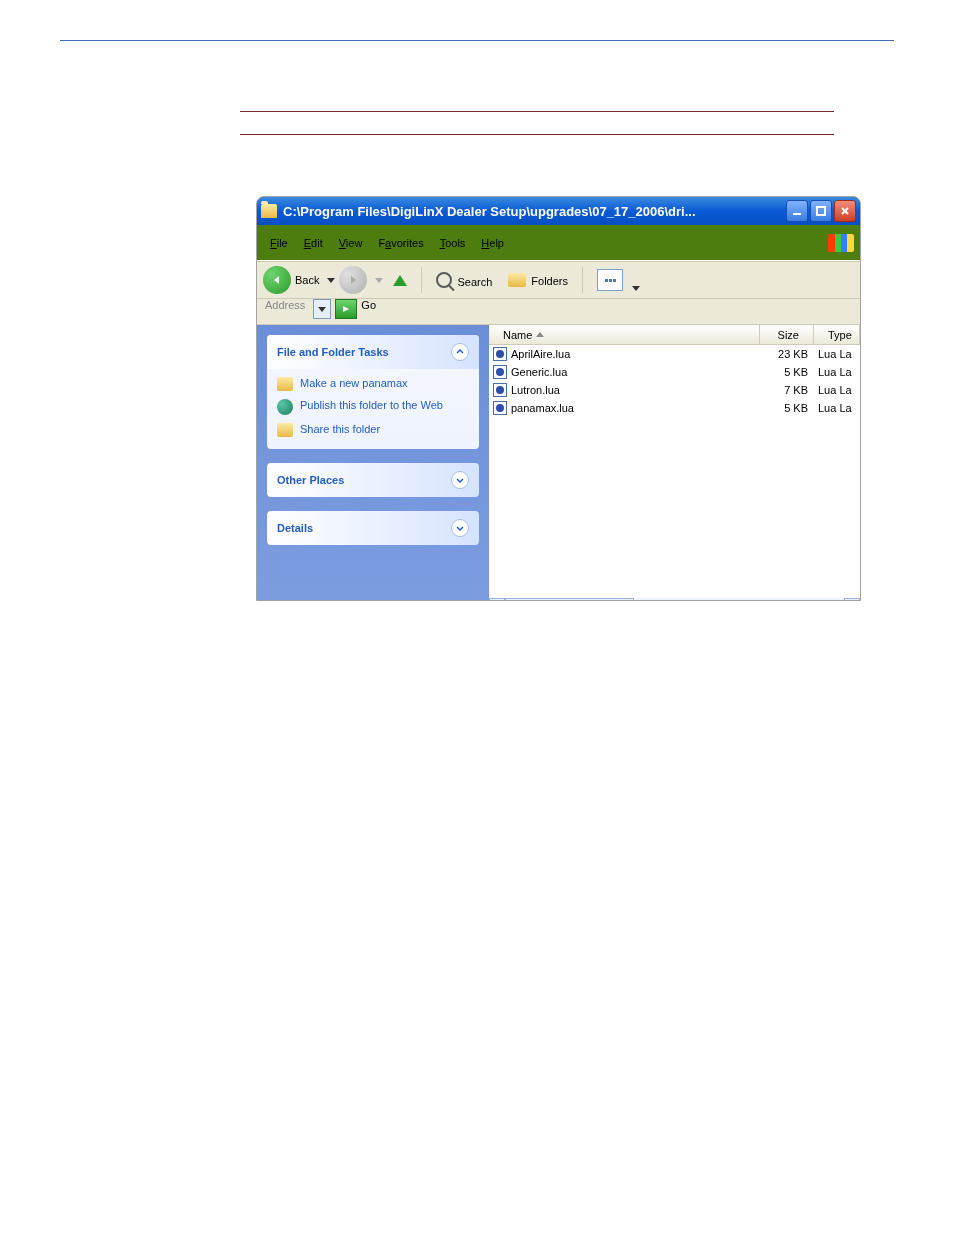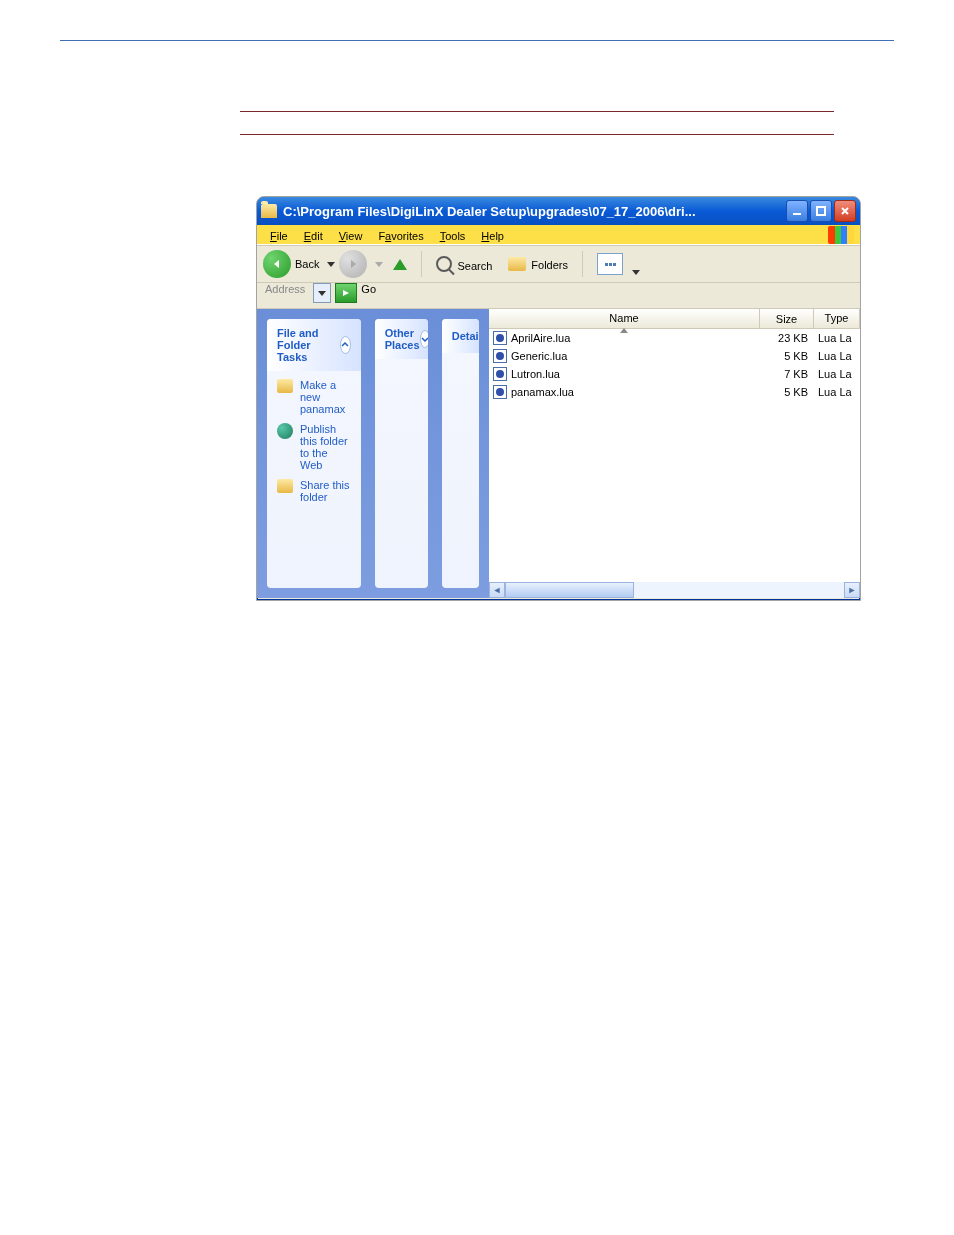--- a/index.html
+++ b/index.html
@@ -42,21 +42,21 @@
   .title-text { flex:1; white-space:nowrap; overflow:hidden; text-overflow:ellipsis; }
   .winbtns { display:flex; gap:2px; }
   .winbtn {
     width:22px; height:22px; border-radius:3px;
     background: linear-gradient(to bottom,#7fb3ff,#3a7de0);
     border:1px solid #1a4db0;
     display:flex; align-items:center; justify-content:center;
     color:#fff; font-weight:bold;
   }
   .winbtn.close { background: linear-gradient(to bottom,#f08d7c,#d13f24); border-color:#a02a18; font-family:Arial; }
-  .menubar { background:#fde047; height:20px; display:flex; align-items:flex-end; padding:0 6px; gap:2px; border-bottom:1px solid #fff; }
+  .menubar { background:#4d7c0f; height:36px; display:flex; align-items:center; padding:0 6px; gap:2px; border-bottom:1px solid #fff; }
   .menuitem { padding:2px 7px; color:#000; }
   .menuitem .ul { text-decoration:underline; }
   .flag { width:26px; margin-left:auto;
     background:linear-gradient(90deg,#ff3c00 0 25%,#3cc93c 25% 50%,#2f7fff 50% 75%,#ffd63c 75% 100%);
     height:18px; border-radius:2px;
   }
   .toolbar { background:#ece9d8; height:38px; display:flex; align-items:center; padding:0 6px; gap:4px; border-top:1px solid #cfcab8; border-bottom:1px solid #cfcab8;}
   .circbtn { width:28px; height:28px; border-radius:50%; display:flex; align-items:center; justify-content:center; font-weight:bold; color:#fff;}
   .back { background:radial-gradient(circle at 30% 30%,#6fd46f,#2a9c2a); }
   .fwd { background:radial-gradient(circle at 30% 30%,#e0e0e0,#b0b0b0); color:#888;}
@@ -69,31 +69,31 @@
   .fold-ico { width:18px; height:14px; background:linear-gradient(to bottom,#fdeaa4,#e8b846); border-radius:2px; }
   .views { width:26px; height:22px; border:1px solid #7da2ce; background:#fff; display:flex; align-items:center; justify-content:center; gap:1px;}
   .views .sq { width:3px; height:3px; background:#4a7db8;}
   .caret { width:0; height:0; border-left:4px solid transparent; border-right:4px solid transparent; border-top:5px solid #333; margin-left:4px;}
   .addrbar { height:26px; background:#ece9d8; display:flex; padding:0 4px; gap:4px; border-bottom:1px solid #cfcab8;}
   .addrlabel { color:#888; padding:0 4px;}
   .addrbox { flex:1; background:#fff; border:1px solid #7f9db9; height:20px; display:flex; align-items:center; padding:0 4px; gap:4px;}
   .addr-drop { width:18px; height:20px; background:#e7eefb; border:1px solid #7f9db9; display:flex; align-items:center; justify-content:center;}
   .gobtn { width:22px; height:20px; background:linear-gradient(to bottom,#6fd46f,#2a9c2a); border:1px solid #1e7a1e; display:flex; align-items:center; justify-content:center; color:#fff; font-weight:bold;}
   .contentrow { display:flex; height: calc(100% - 28px - 22px - 38px - 26px); }
-  .sidepane { width:232px; background:linear-gradient(to bottom,#6a8fd8,#7d9de0); padding:10px; display:flex; flex-direction:row; gap:14px;}
+  .sidepane { width:232px; background:linear-gradient(to bottom,#6a8fd8,#7d9de0); padding:10px; display:flex; flex-direction:column; gap:14px;}
   .taskbox { background:linear-gradient(to bottom,#f4f7fe,#eff3fd); border-radius:4px; overflow:hidden;}
   .taskhead { background:linear-gradient(to right,#fff,#d6e3ff); padding:8px 10px; display:flex; align-items:center; justify-content:space-between;}
   .taskhead-title { color:#215dc6; font-weight:bold; font-size:11px;}
   .roundbtn { width:18px; height:18px; border-radius:50%; background:#fff; border:1px solid #a5bde0; display:flex; align-items:center; justify-content:center; color:#215dc6; font-size:9px;}
   .tasklist { padding:8px 10px 12px 10px; display:flex; flex-direction:column; gap:8px;}
   .taskitem { display:flex; align-items:flex-start; gap:7px; color:#215dc6;}
   .taskicon { width:16px; height:16px; flex-shrink:0;}
   .filelist { flex:1; background:#fff; position:relative; display:flex; flex-direction:column;}
   .listhead { height:20px; background:linear-gradient(to bottom,#fff,#ece9d8); display:flex; border-bottom:1px solid #cfcab8;}
-  .col { border-right:1px solid #cfcab8; padding:3px 8px; display:flex; align-items:center; gap:4px;flex-direction:column;}
+  .col { border-right:1px solid #cfcab8; padding:3px 14px; display:flex; align-items:center; gap:4px;}
   .col.name { flex:1;}
   .col.size { width:54px; justify-content:flex-end;}
   .col.type { width:46px;}
   .sort-tri { width:0; height:0; border-left:4px solid transparent; border-right:4px solid transparent; border-bottom:5px solid #888;}
   .rows { flex:1; overflow:hidden;}
   .row { display:flex; height:18px; align-items:center;}
   .cell-name { flex:1; padding-left:4px; display:flex; align-items:center; gap:4px;}
   .cell-size { width:54px; text-align:right; padding-right:6px;}
   .cell-type { width:46px; padding-left:4px; white-space:nowrap; overflow:hidden;}
   .lua-ico { width:14px; height:14px; background:#fff; border:1px solid #4a6fa8; position:relative;}

